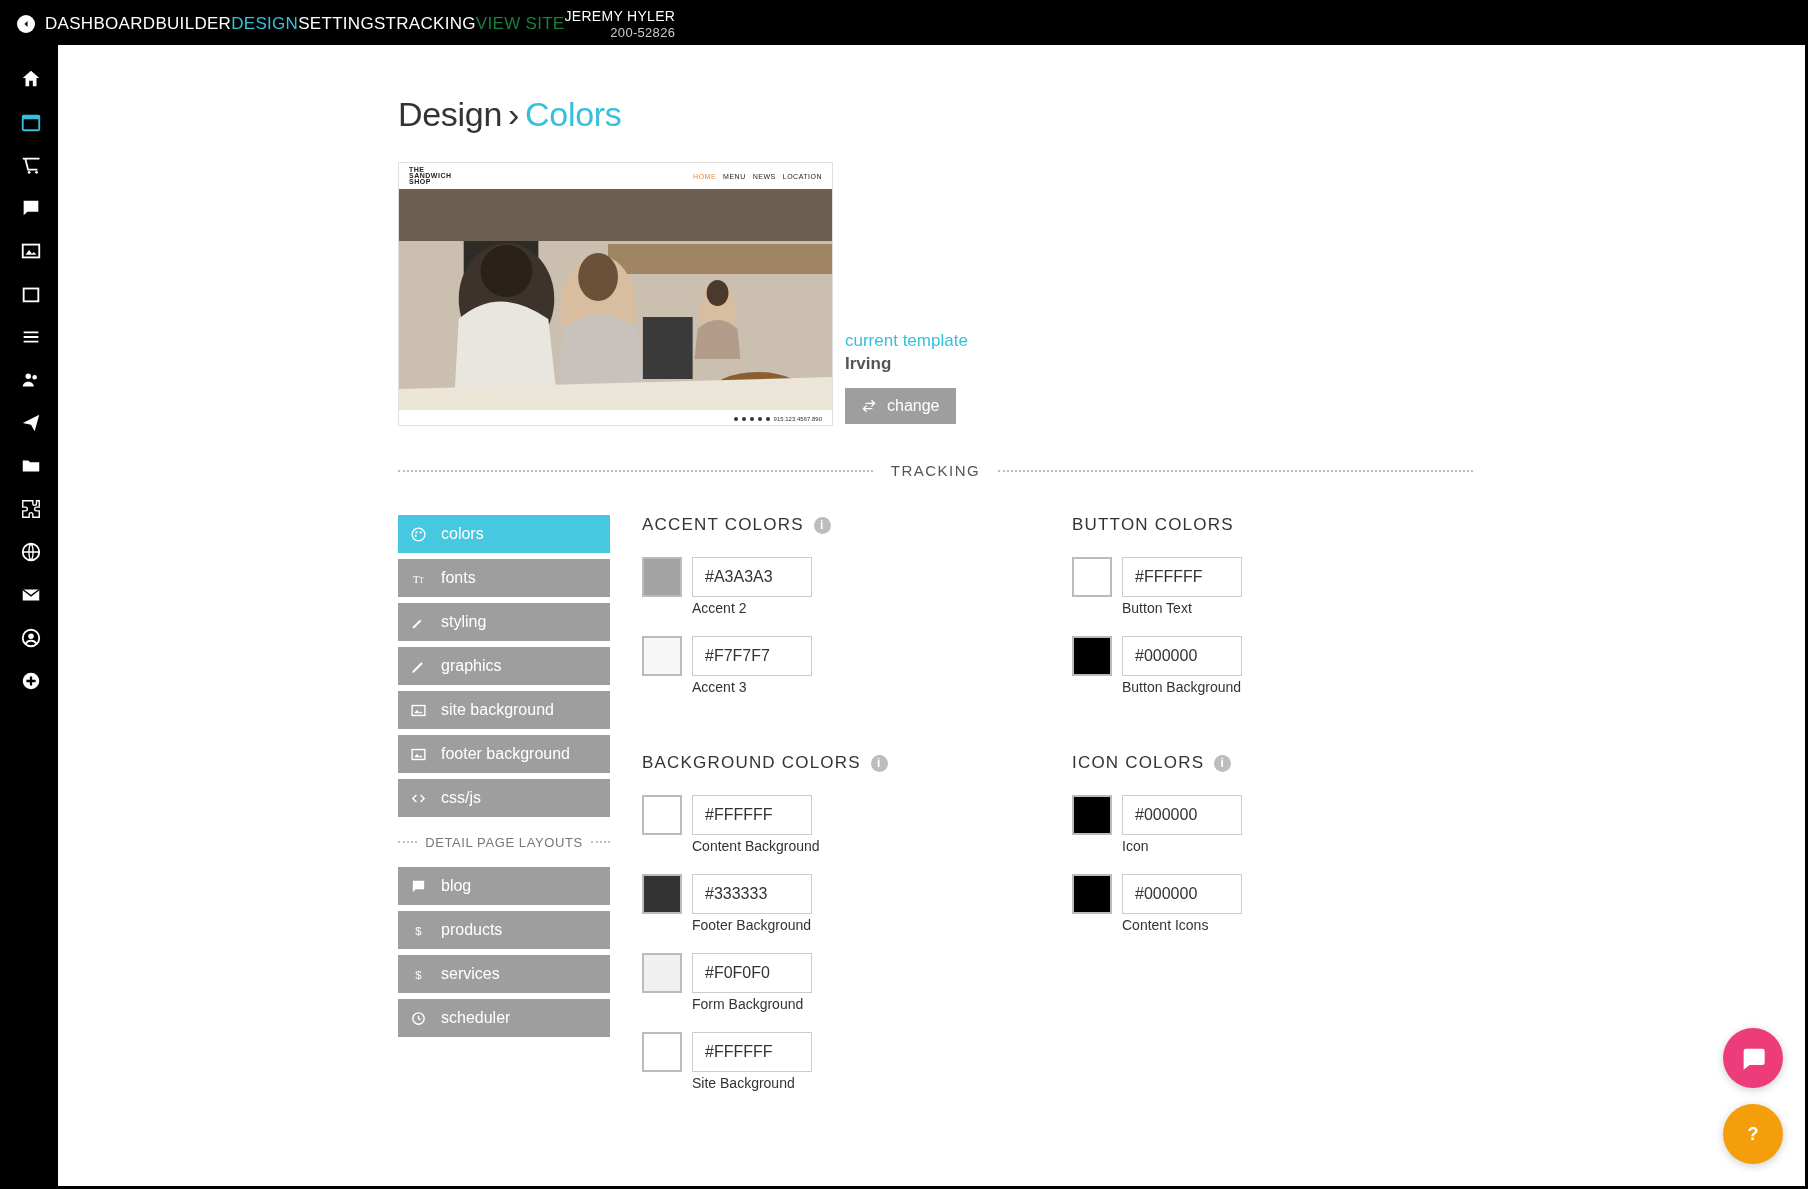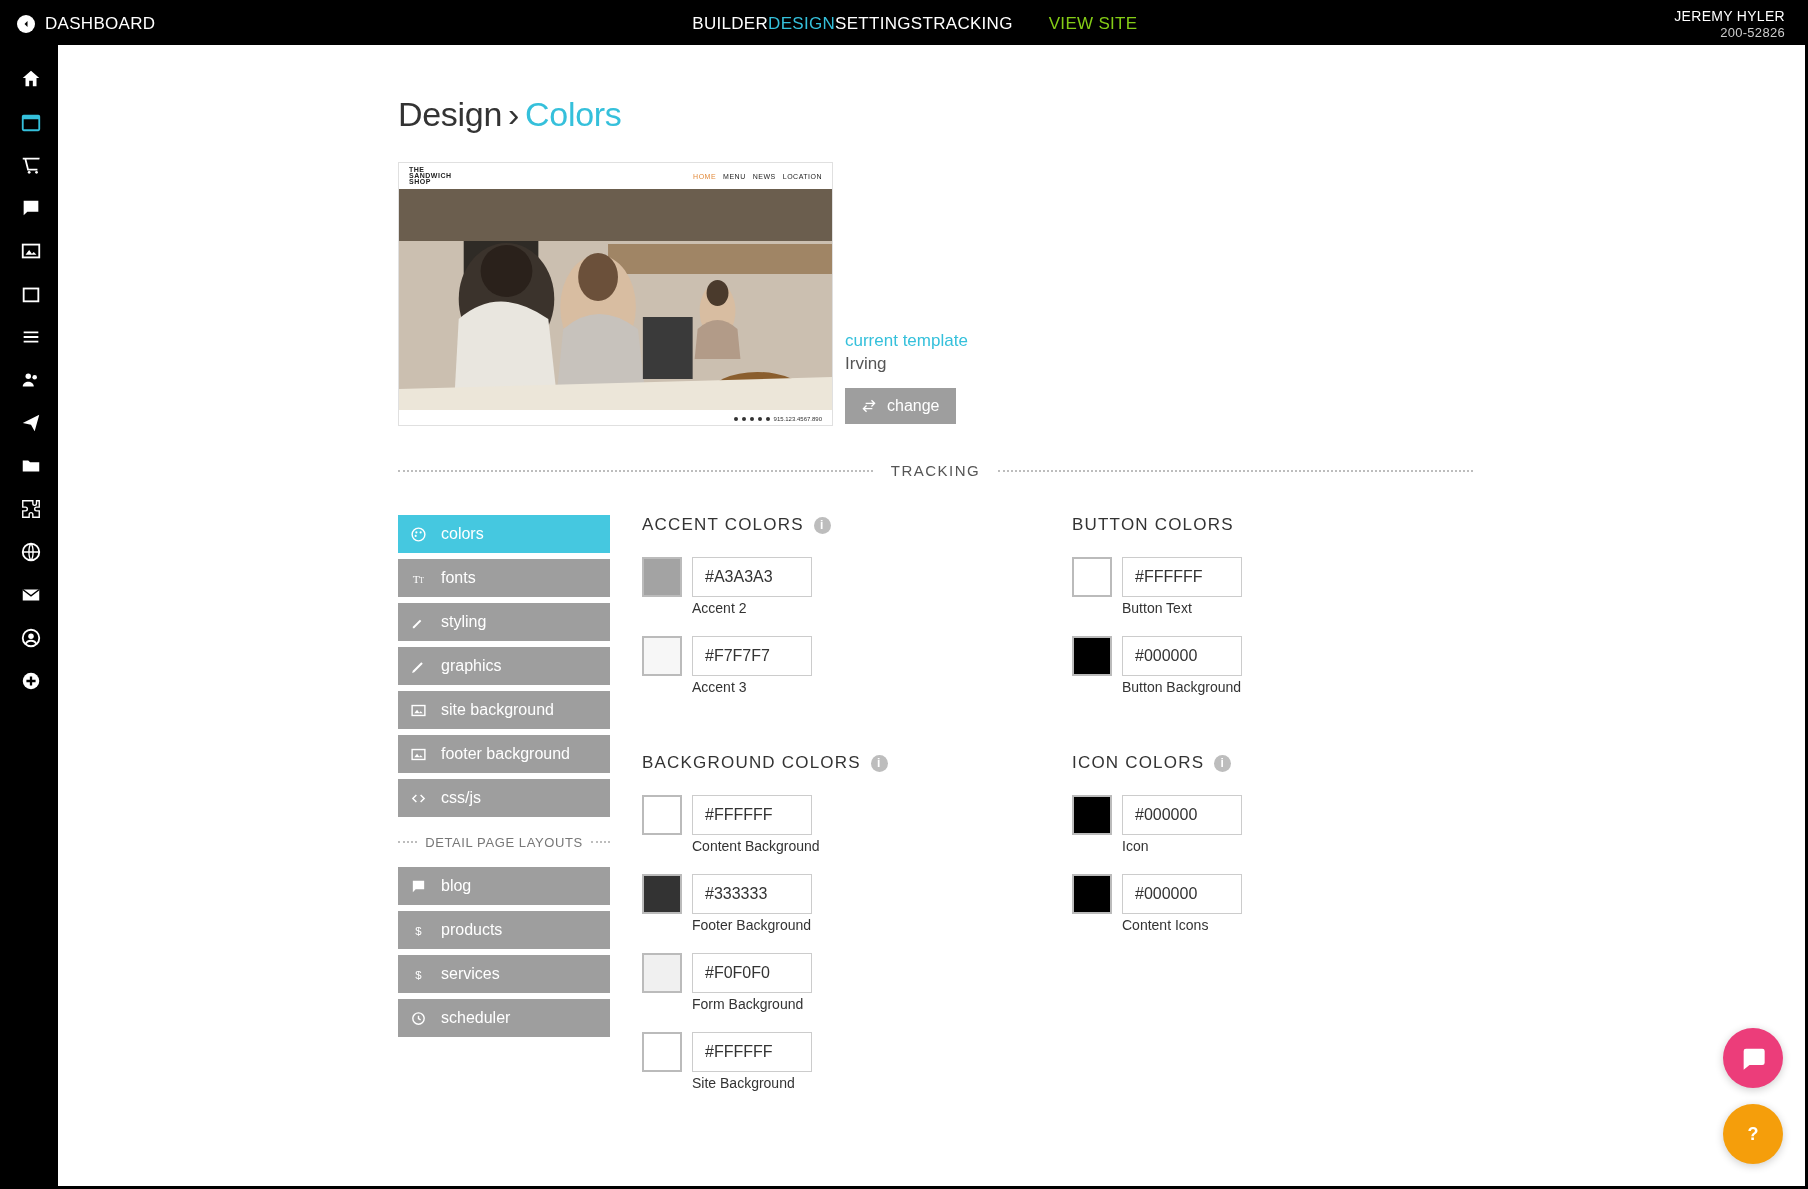--- a/index.html
+++ b/index.html
@@ -18,35 +18,34 @@
   height: 1189px;
   position: relative;
   background: #fff;
 }
 .topbar {
   background: #000;
   color: #fff;
   height: 42px;
   display: flex;
   align-items: center;
-  justify-content: space-between;
   padding: 0 20px 0 14px;
   font-size: 17px;
   letter-spacing: 0.3px;
 }
 .top-left { display: flex; align-items: center; gap: 10px; }
 .back-circle {
   width: 18px; height: 18px; border-radius: 50%; background: #fff;
   display: flex; align-items: center; justify-content: center;
   color: #000; font-size: 14px; font-weight: bold;
 }
 .top-nav { display: flex; }
 .top-nav span { color: #fff; cursor: pointer; }
 .top-nav .active { color: #35c0db; }
-.top-nav .viewsite { color: #84cc16; margin-left: 36px; }
+.top-nav .viewsite { color: #15803d; }
 .top-right { text-align: right; font-size: 14px; line-height: 1.2; }
 .top-right .acct { font-size: 13px; color: #ccc; }
 
 .body-wrap { display: flex; height: calc(100% - 42px); }
 .rail {
   width: 55px;
   background: #000;
   display: flex;
   flex-direction: column;
   align-items: center;
@@ -112,21 +111,21 @@
   align-items: center;
   gap: 4px;
   padding-right: 10px;
   font-size: 6px;
   color: #333;
 }
 .tp-footer .dot { width:4px;height:4px;background:#333;border-radius:50%; }
 
 .template-meta { padding-bottom: 2px; }
 .template-meta .ct-link { color: #35c0db; font-size: 17px; margin-bottom: 3px; }
-.template-meta .ct-name { color: #555; font-size: 17px; margin-bottom: 14px; }
+.template-meta .ct-name { color: #555; font-size: 17px; margin-bottom: 14px; font-weight: bold; }
 .change-btn {
   background: #9e9e9e;
   color: #fff;
   border: none;
   padding: 9px 16px;
   font-size: 16px;
   display: inline-flex;
   align-items: center;
   gap: 10px;
   cursor: pointer;

